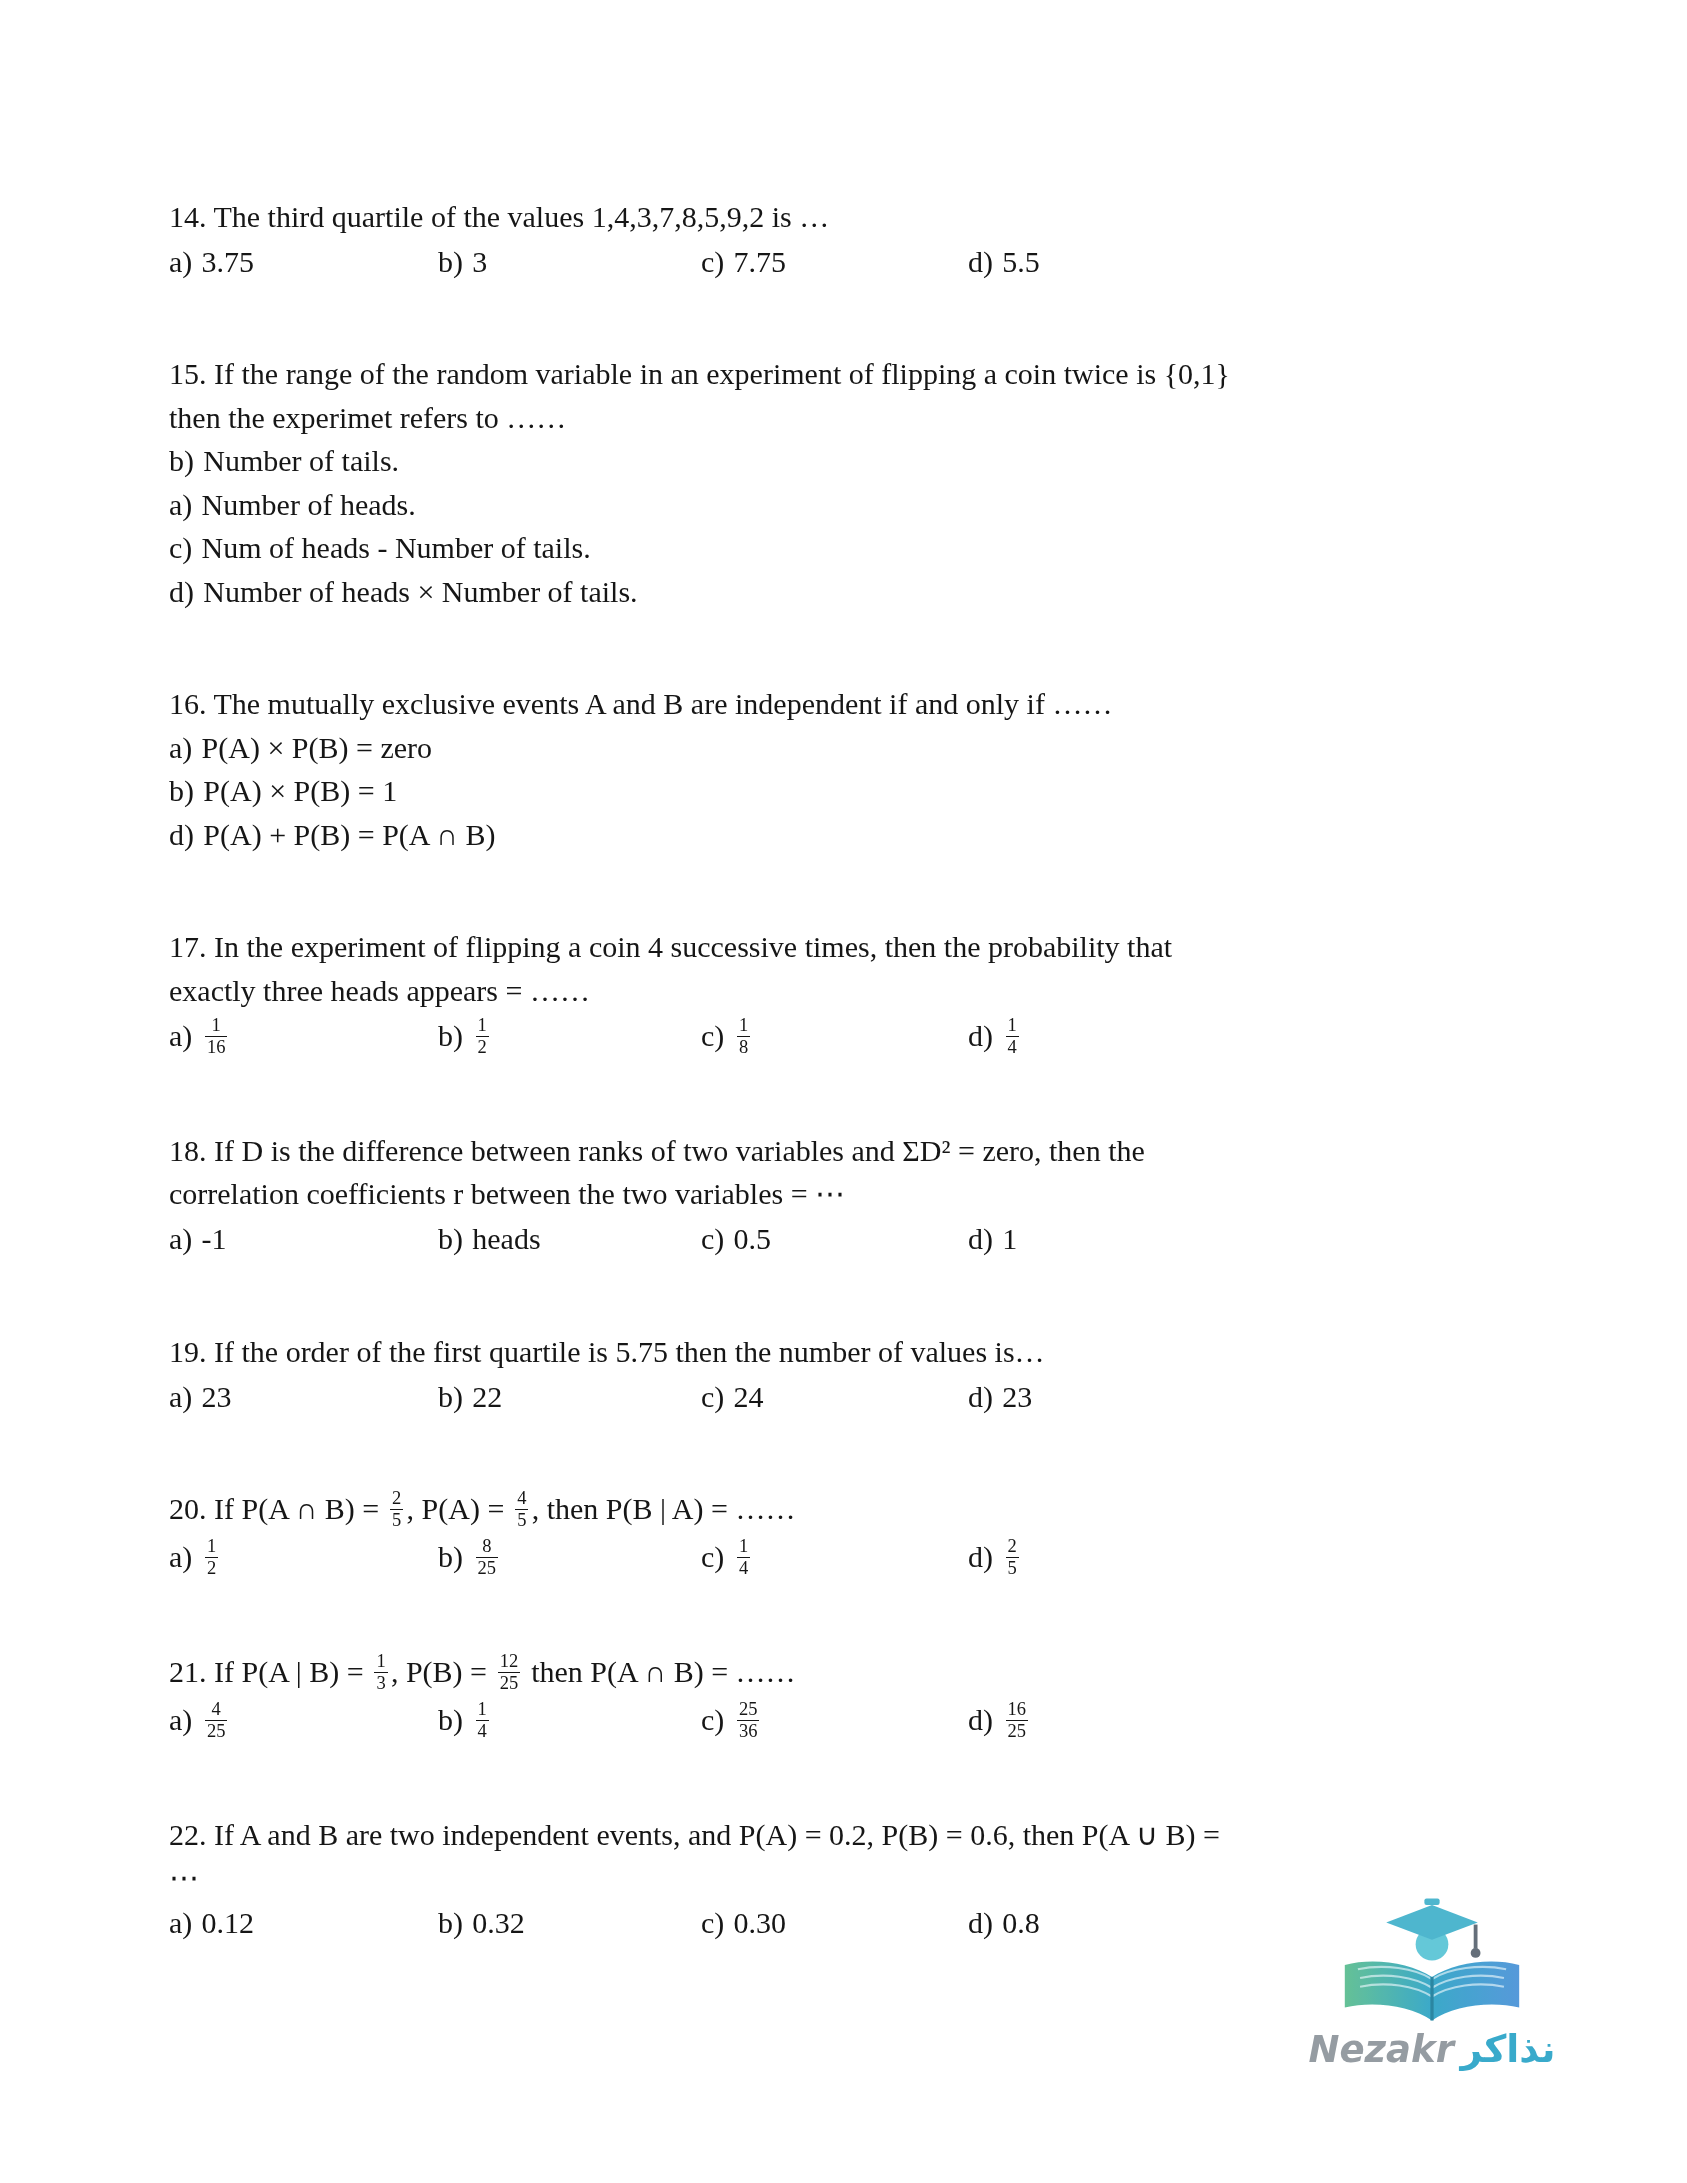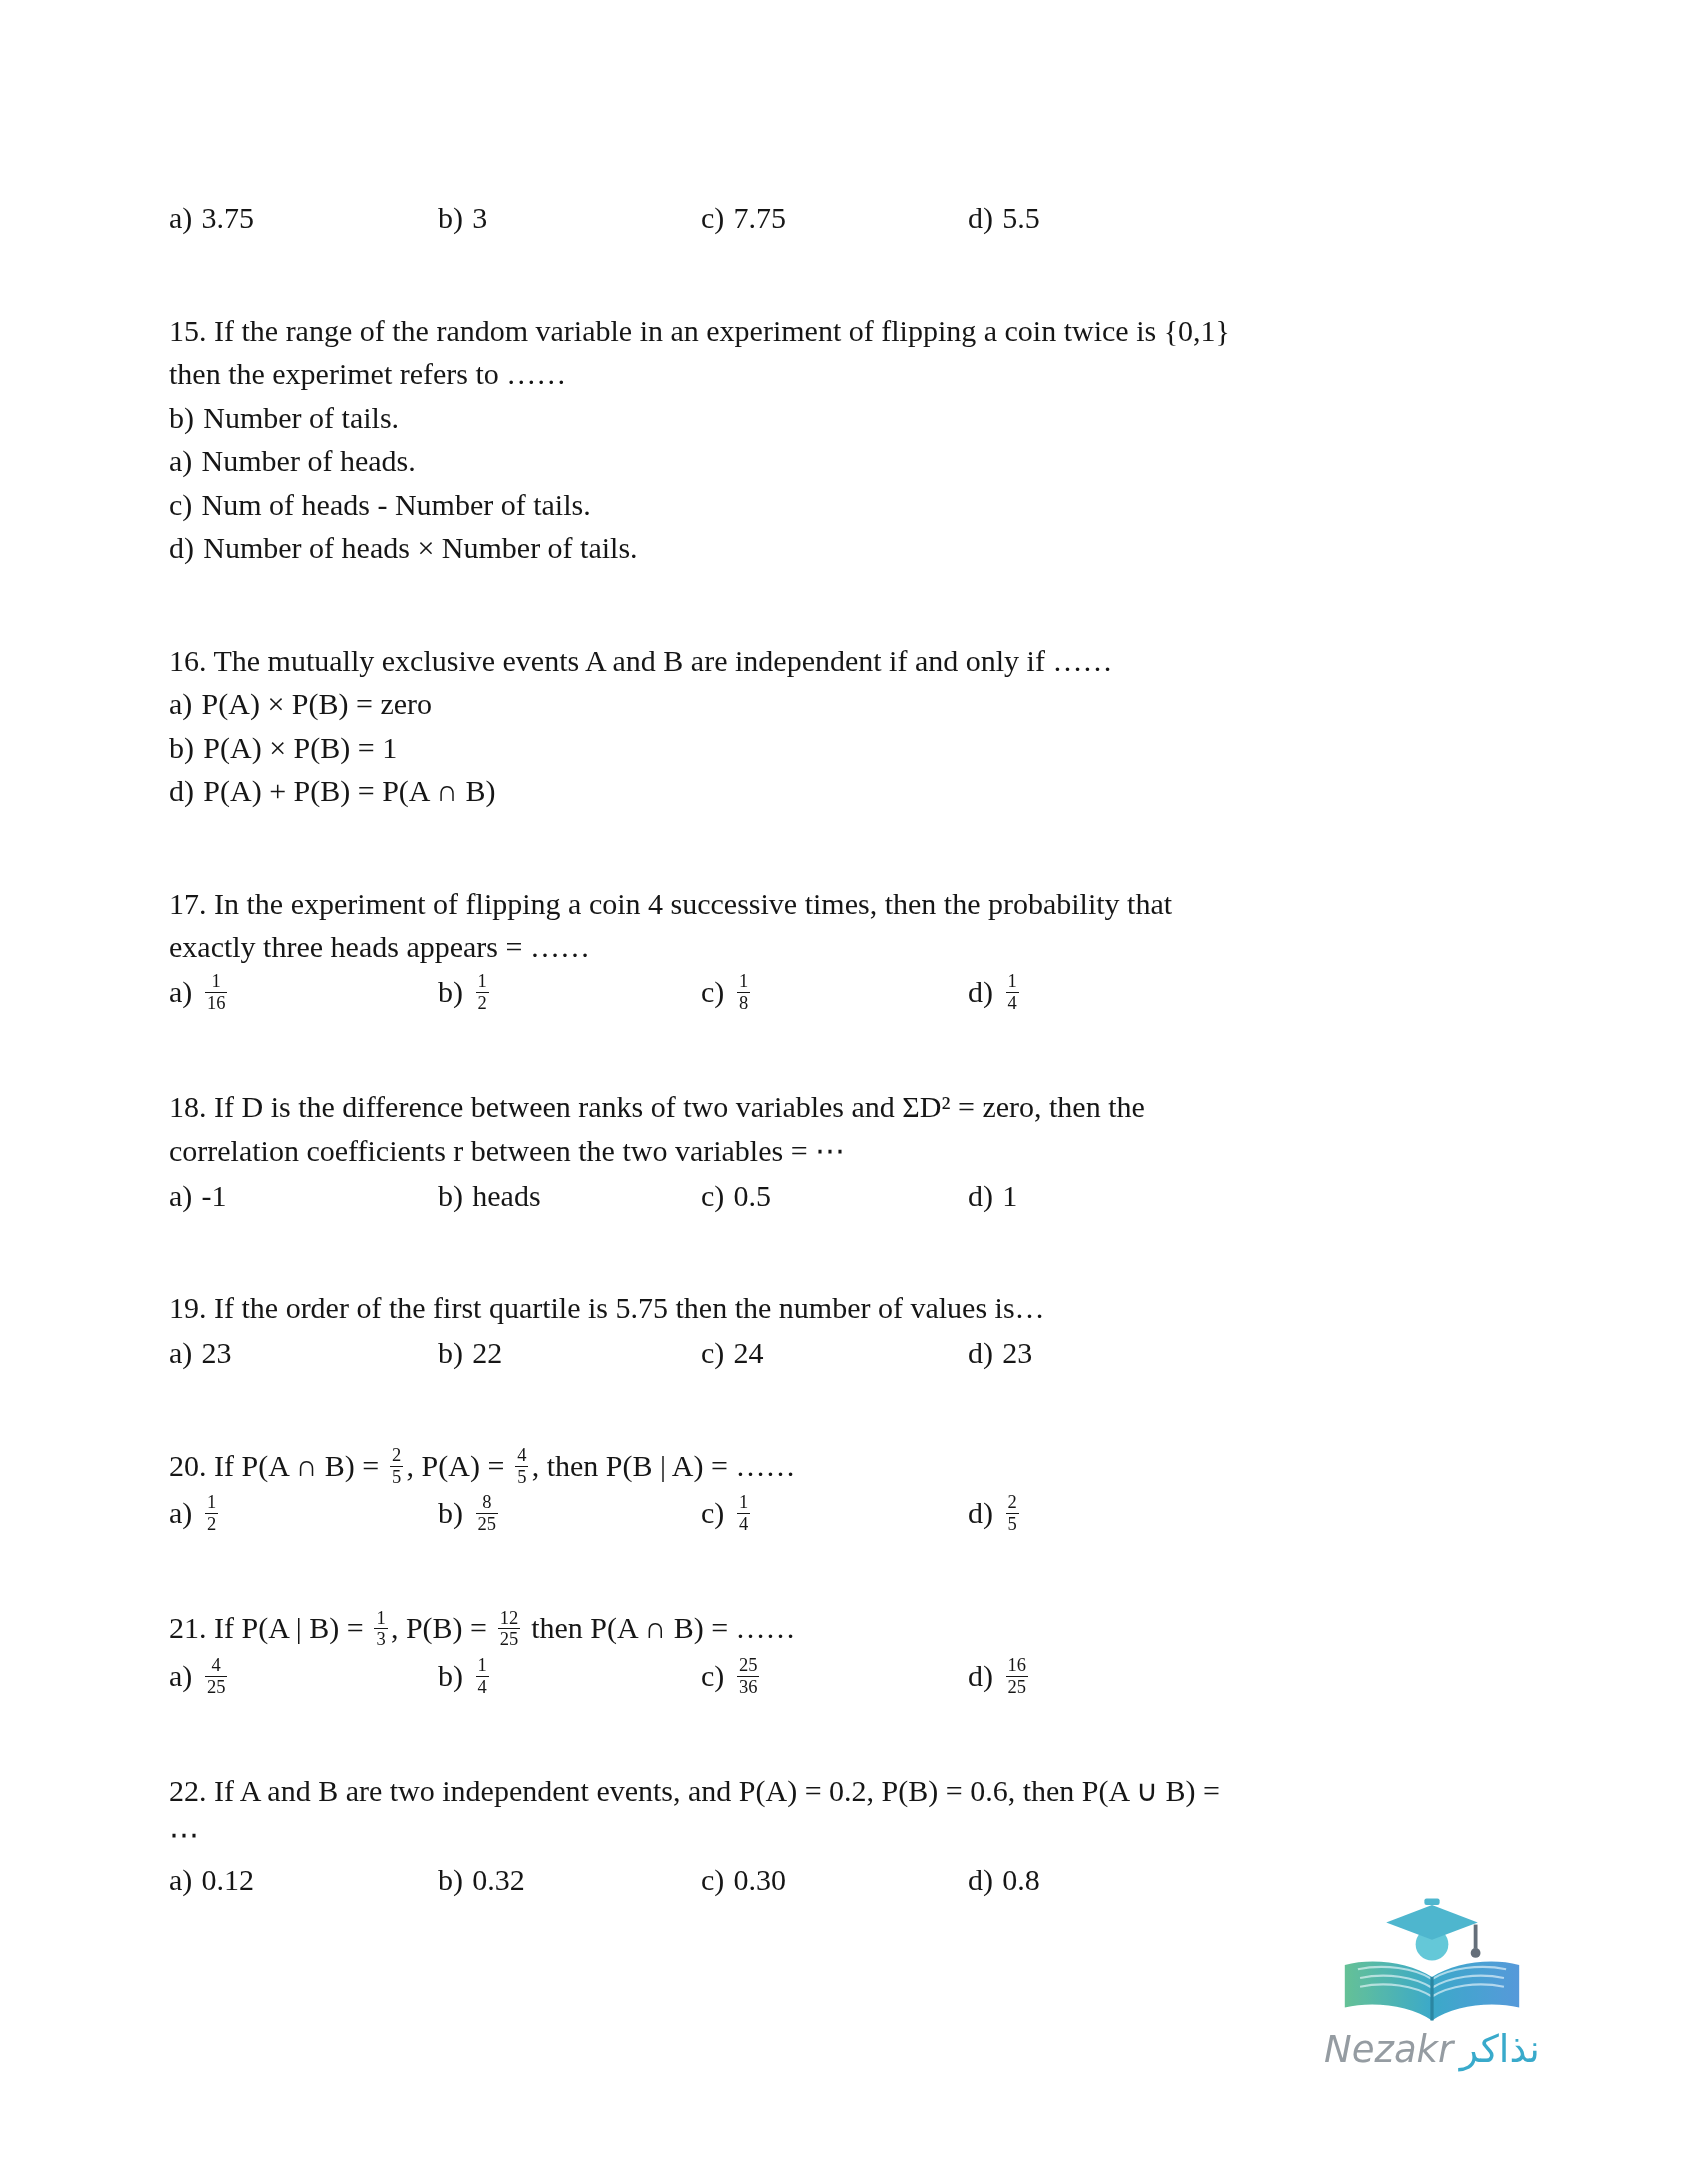--- a/index.html
+++ b/index.html
@@ -27,32 +27,33 @@
     margin:0 3.3px;position:relative;top:-2.6px;
   }
   .frac .fn{padding:0 2px}
   .frac .fd{border-top:1.7px solid #161616;padding:0 2px}
   .watermark{
     position:absolute;right:106px;top:1872px;width:298px;
     text-align:center;opacity:.93;
   }
   .wm-logo{width:218px;height:164px;display:block;margin:0 auto}
   .wm-text{
-    font-family:"DejaVu Sans",sans-serif;font-weight:normal;
+    font-family:"DejaVu Sans",sans-serif;font-weight:bold;
     font-size:37px;color:#8e959b;font-style:italic;
     white-space:nowrap;margin-top:-9.3px;
   }
   .wm-ar{color:#2ba4c8;font-style:normal;margin-left:6.6px;font-size:38px}
 </style>
 </head>
 <body>
 
 <div class="page">
 
   <section class="question">
+    <div class="stem-line">14. The third quartile of the values 1,4,3,7,8,5,9,2 is …</div>
     <div class="opts row">
       <div class="opt"><span class="lbl">a)</span><span>3.75</span></div>
       <div class="opt"><span class="lbl">b)</span><span>3</span></div>
       <div class="opt"><span class="lbl">c)</span><span>7.75</span></div>
       <div class="opt"><span class="lbl">d)</span><span>5.5</span></div>
     </div>
   </section>
 
   <section class="question">
     <div class="stem-line">15. If the range of the random variable in an experiment of flipping a coin twice is {0,1}</div>

